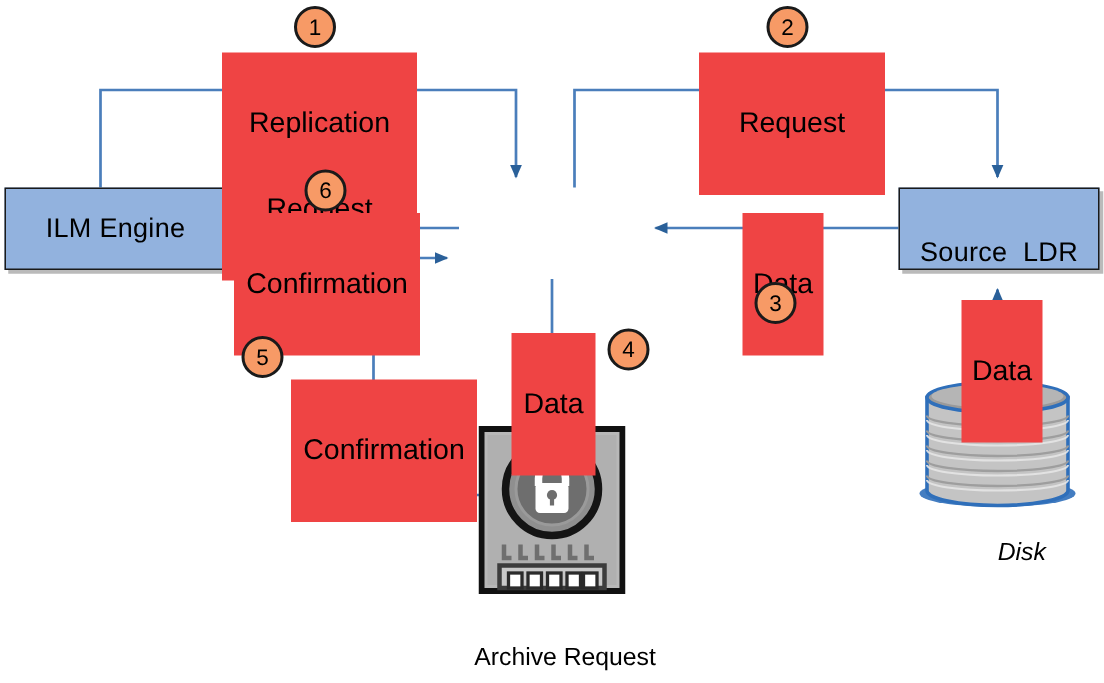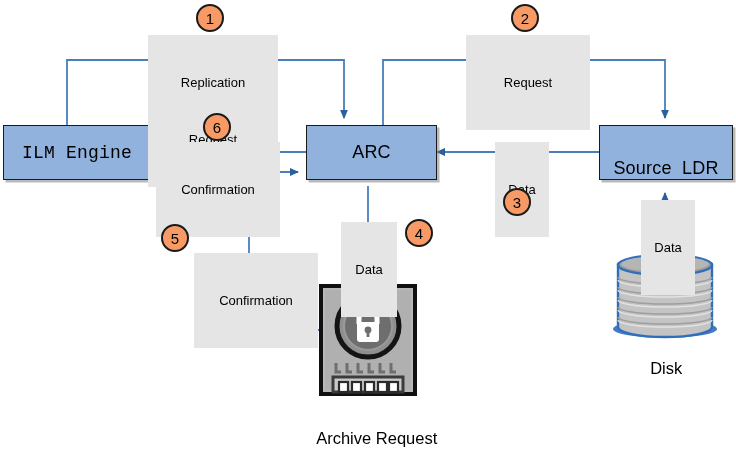--- a/index.html
+++ b/index.html
@@ -35,25 +35,25 @@
     justify-content: center;
     color: #000000;
     font-size: 18px;
     letter-spacing: 0.2px;
     white-space: pre;
     box-shadow: 2.5px 2.5px 0 rgba(130,130,130,0.55);
   }
   .flow-label {
     position: absolute;
     color: #000000;
-    font-size: 13px;
+    font-size: 19px;
     line-height: 19px;
     white-space: pre;
     text-align: center;
-    background: #e5e5e5;
+    background: #ef4444;
     padding: 0 2px;
   }
   .caption-label {
     position: absolute;
     color: #000000;
     font-size: 16.5px;
     white-space: pre;
     text-align: center;
   }
   .step-badge {
@@ -100,27 +100,24 @@
       <path d="M306,152 L143,152" marker-end="url(#arrowhead)"></path>
 
       <path d="M368,186 L368,281" marker-end="url(#arrowhead)"></path>
 
       <path d="M322,330 L249,330 L249,172 L298,172" marker-end="url(#arrowhead)"></path>
 
       <path d="M665,256 L665,193" marker-end="url(#arrowhead)"></path>
     </g>
   </svg>
 
-  <div class="node-box" style="left:3px; top:125px; width:148px; height:55px;font-family:Liberation Mono, monospace;">
+  <div class="node-box" style="left:3px; top:125px; width:148px; height:55px;">
     <span>ILM Engine</span>
   </div>
 
-  <div class="node-box" style="left:306px; top:125px; width:131px; height:55px;">
-    <span>ARC</span>
-  </div>
 
   <div class="node-box" style="left:599px; top:125px; width:134px; height:55px;align-items:flex-end;">
     <span>Source  LDR</span>
   </div>
 
   <div class="archive-icon" style="left:319px; top:284px; width:98px; height:112px;">
     <svg width="98" height="112" viewBox="0 0 98 112" xmlns="http://www.w3.org/2000/svg">
       <rect x="2" y="2" width="94" height="108" fill="#b8b8b8" stroke="#111111" stroke-width="4"></rect>
       <rect x="6" y="6" width="86" height="100" fill="#b0b0b0" stroke="none"></rect>
       <circle cx="49" cy="42" r="31" fill="#8f8f8f" stroke="#141414" stroke-width="5"></circle>
@@ -168,21 +165,21 @@
         <path d="M8,37 a47,7 0 0 0 94,0"></path>
         <path d="M8,47 a47,7 0 0 0 94,0"></path>
         <path d="M8,57 a47,7 0 0 0 94,0"></path>
         <path d="M8,67 a47,7 0 0 0 94,0"></path>
       </g>
       <ellipse cx="55" cy="12" rx="47" ry="10" fill="#9a9a9a" stroke="#2f6fba" stroke-width="2.4"></ellipse>
       <ellipse cx="55" cy="11" rx="44" ry="8" fill="#b5b5b5" stroke="none"></ellipse>
     </svg>
   </div>
 
-  <div class="caption-label" style="left:607px; top:340px; width:100px;">
+  <div class="caption-label" style="left:622px; top:340px; width:100px;font-style:italic;">
     <span>Disk</span>
   </div>
 
   <div class="flow-label" style="left:148px; top:35px; width:126px;">
     <div>Replication</div>
     <div>Request</div>
   </div>
 
   <div class="flow-label" style="left:466px; top:35px; width:120px;">
     <div>Request</div>

